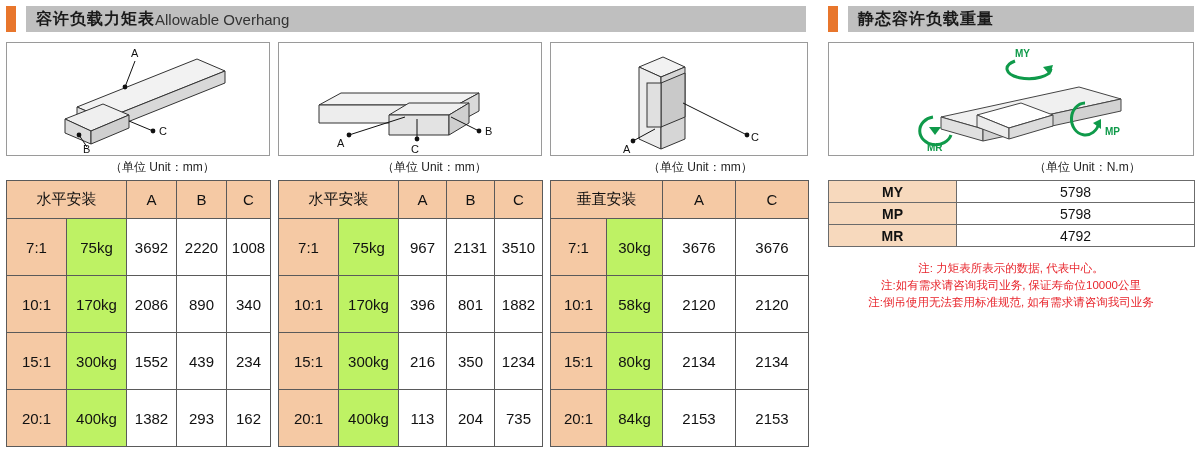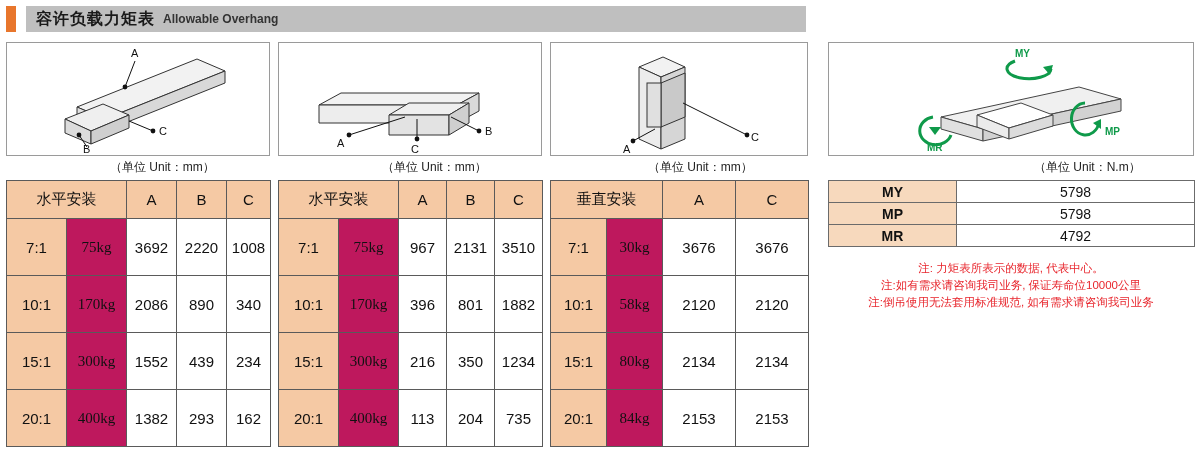--- a/index.html
+++ b/index.html
@@ -16,21 +16,21 @@
   
   .hdr{
     position:absolute;display:flex;align-items:center;height:26px;
   }
   .hdr .bar{width:10px;height:26px;background:#e8762c;margin-right:10px;}
   .hdr .band{
     background:#bfbfbf;height:26px;flex:1;display:flex;align-items:center;
     padding-left:10px;box-sizing:border-box;
   }
   .hdr .cn{font-size:16px;font-weight:bold;color:#1a1a1a;letter-spacing:1px;}
-  .hdr .en{font-size:12px;color:#333;margin-left:8px;font-weight:bold;}
+  .hdr .en{font-size:15px;color:#333;font-weight:normal;}
 
   #hdr-left{left:6px;top:6px;width:800px;}
   #hdr-right{left:828px;top:6px;width:366px;}
 
   
   .figbox{
     position:absolute;border:1px solid #9a9a9a;background:#fff;box-sizing:border-box;
   }
   .unit{
     position:absolute;font-size:12px;color:#222;text-align:left;
@@ -39,21 +39,21 @@
   
   table.t{
     position:absolute;border-collapse:collapse;table-layout:fixed;background:#fff;
   }
   table.t td,table.t th{
     border:1px solid #5a5a5a;text-align:center;font-size:15px;color:#111;
     padding:0;font-weight:normal;
   }
   .hcell{background:#f5c9a4;font-weight:bold;font-size:15px;}
   .ratio{background:#f5c9a4;font-weight:bold;font-size:14px;}
-  .kg{background:#be185d;font-weight:bold;font-size:14px;font-family:Liberation Serif, serif;}
+  .kg{background:#bef264;font-weight:bold;font-size:14px;}
 
   
   table.rt{position:absolute;border-collapse:collapse;table-layout:fixed;}
   table.rt td{border:1px solid #6b6b6b;text-align:center;font-size:14px;padding:0;color:#111;}
   table.rt td.lab{background:#f7d9bd;font-weight:bold;}
 
   .notes{position:absolute;font-size:11.5px;color:#e8262d;line-height:17px;text-align:center;}
 
   svg{display:block;}
 </style>
@@ -63,20 +63,26 @@
 <div class="page">
 
   <div class="hdr" id="hdr-left">
     <div class="bar"></div>
     <div class="band">
       <span class="cn">容许负载力矩表</span>
       <span class="en">Allowable Overhang</span>
     </div>
   </div>
 
+  <div class="hdr" id="hdr-right">
+    <div class="bar"></div>
+    <div class="band">
+      <span class="cn">静态容许负载重量</span>
+    </div>
+  </div>
 
   <div class="figbox" style="left:6px;top:42px;width:264px;height:114px;">
     <svg width="262" height="112" viewBox="0 0 262 112">
 
       <polygon points="70,64 190,16 218,28 98,76" fill="#f2f2f2" stroke="#333" stroke-width="1"></polygon>
       <polygon points="70,64 98,76 98,88 70,76" fill="#e0e0e0" stroke="#333" stroke-width="1"></polygon>
       <polygon points="98,76 218,28 218,40 98,88" fill="#d8d8d8" stroke="#333" stroke-width="1"></polygon>
 
       <polygon points="58,76 96,61 122,72 84,88" fill="#efefef" stroke="#333" stroke-width="1"></polygon>
       <polygon points="58,76 84,88 84,101 58,90" fill="#dcdcdc" stroke="#333" stroke-width="1"></polygon>

